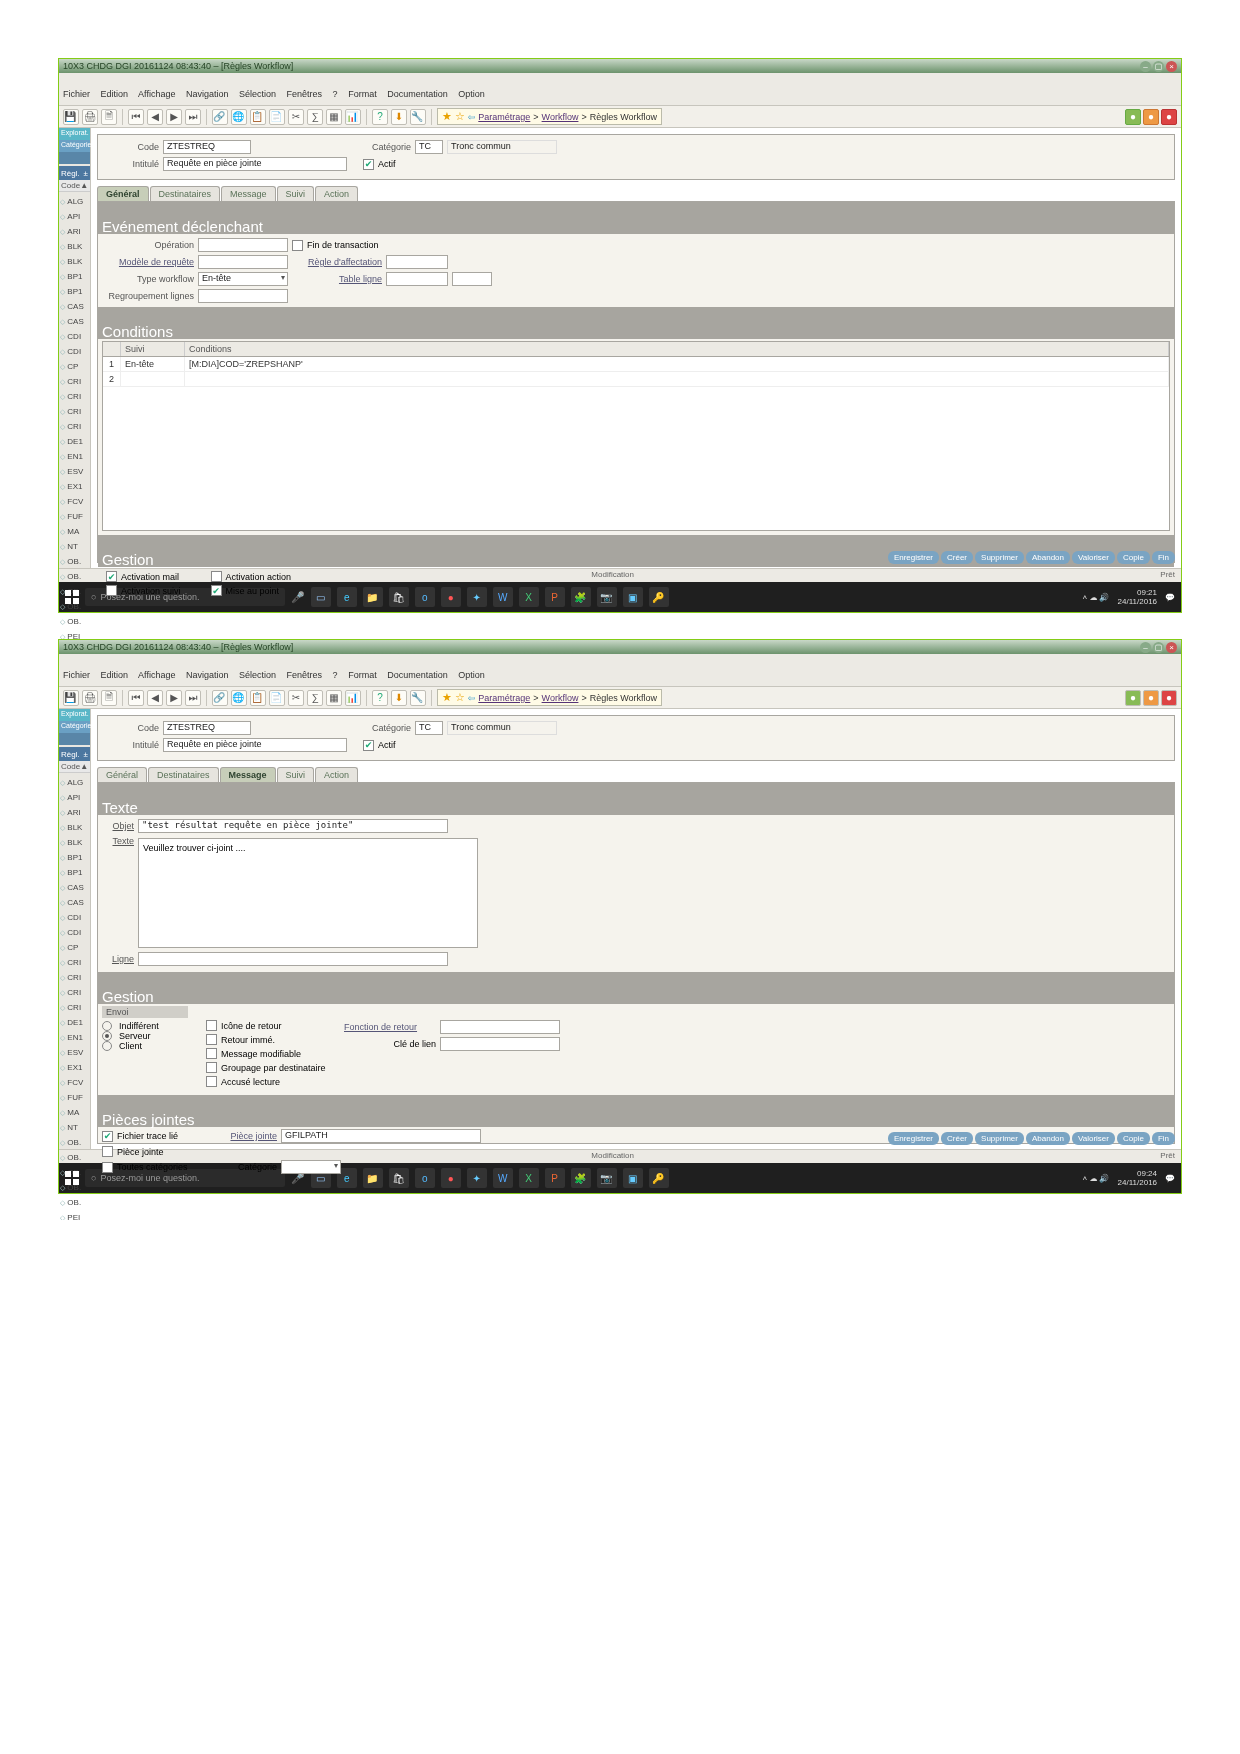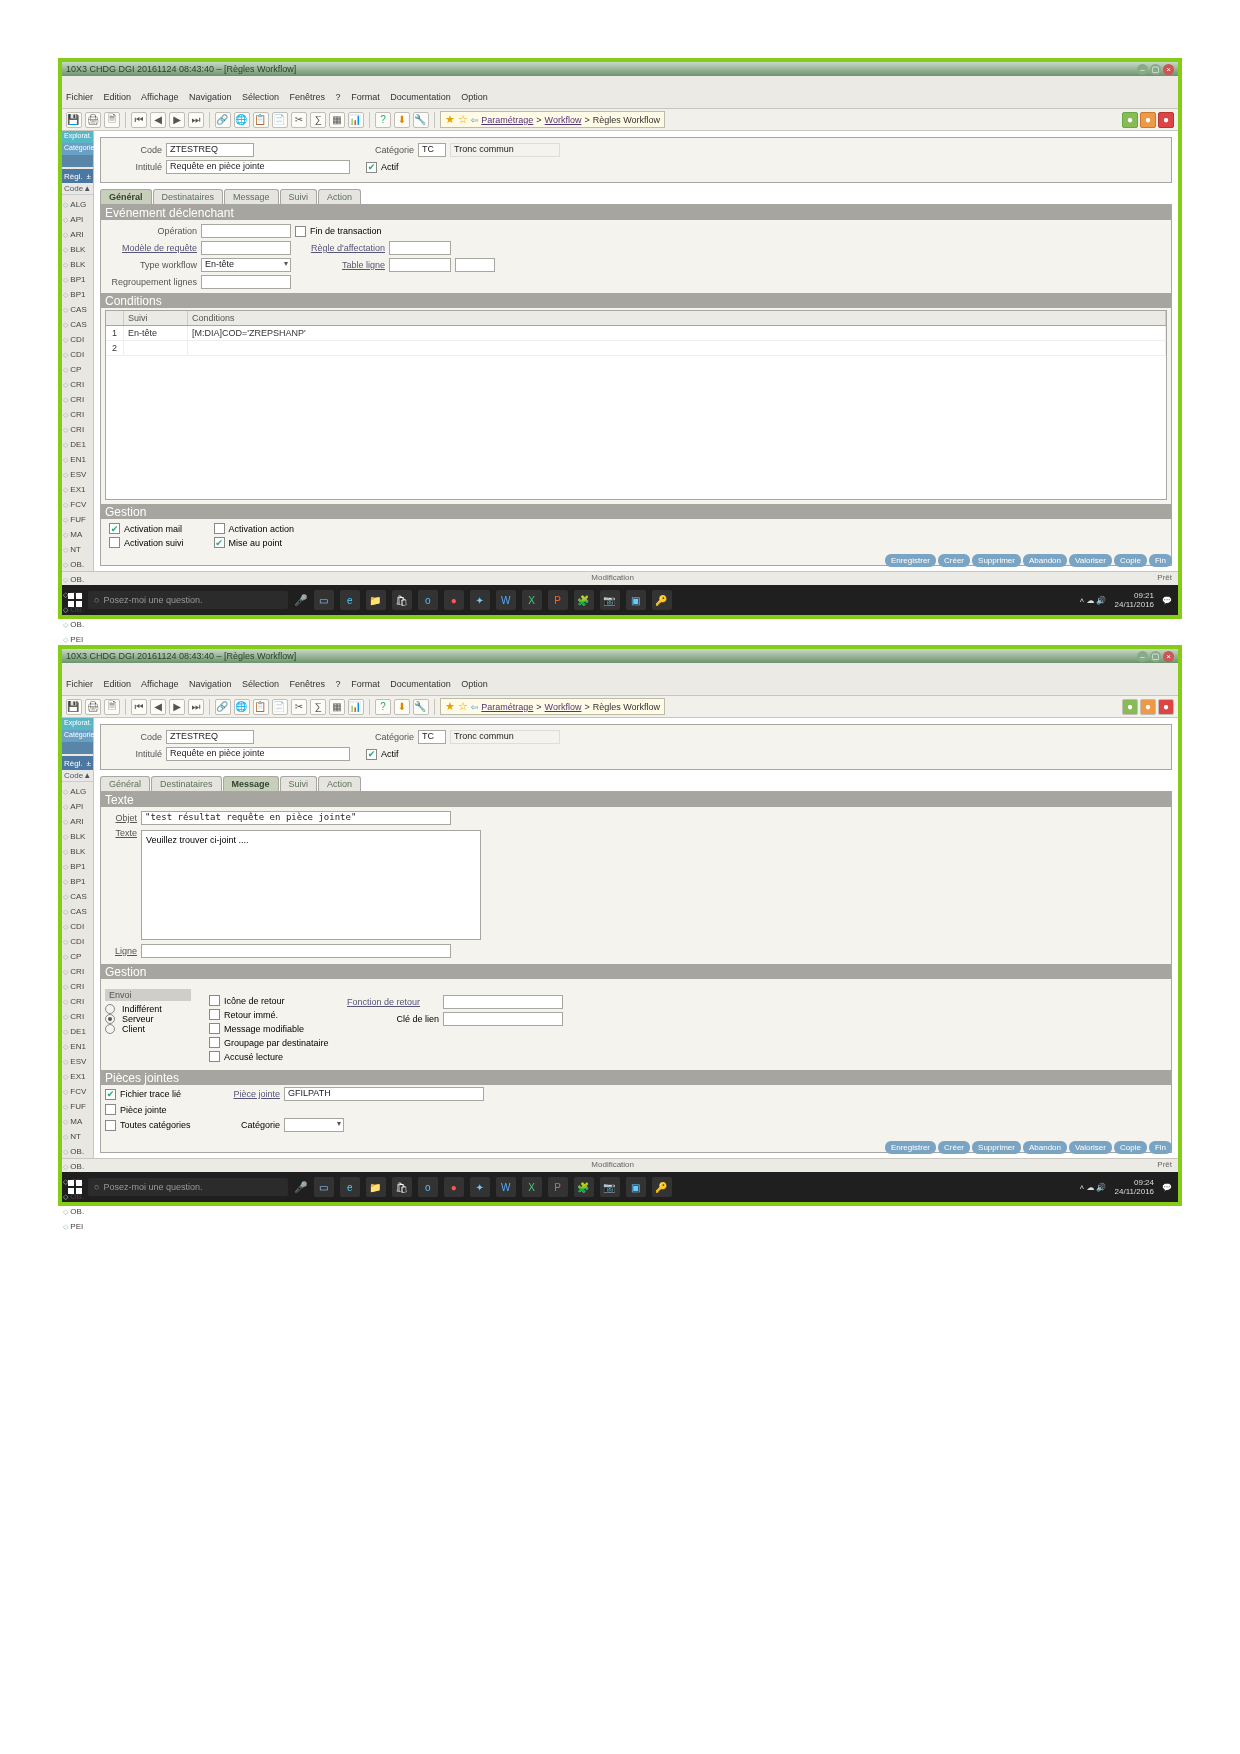--- a/index.html
+++ b/index.html
@@ -1,18 +1,18 @@
 <!DOCTYPE html>
 <html><head>
 <meta charset="utf-8">
 <style>
   *{box-sizing:border-box;margin:0;padding:0;font-family:Tahoma,Arial,sans-serif}
   body{background:#fff;width:1240px}
   .page{width:1240px;padding:58px 58px 0 58px}
-  .screenshot{border:4px solid #84cc16;margin-bottom:26px;background:#84cc16;position:relative}
+  .screenshot{border:1px solid #84cc16;margin-bottom:26px;background:#84cc16;position:relative}
   .titlebar{height:14px;background:linear-gradient(#c9d8c8,#6c936c);color:#254425;font-size:9px;padding:1px 4px;display:flex;justify-content:space-between;align-items:center}
   .titlebar .wb{display:flex;gap:2px}
   .titlebar .wb span{width:11px;height:11px;border-radius:50%;display:inline-block;font-size:8px;text-align:center;line-height:11px;color:#fff}
   .wb .min{background:#8a8}
   .wb .max{background:#8a8}
   .wb .cls{background:#c55}
   .menubar{height:16px;background:#eceae4;font-size:9px;color:#333;padding:16px 4px;border-bottom:1px solid #c7c5bd}
   .menubar span{margin-right:8px}
   .toolbar{height:22px;background:#f2f0ea;border-bottom:1px solid #c7c5bd;display:flex;align-items:center;padding:0 4px;gap:3px;font-size:9px}
   .tbtn{width:16px;height:16px;border:1px solid #c0beb6;background:#fdfcf7;border-radius:2px;display:inline-flex;align-items:center;justify-content:center;font-size:10px;color:#555}
@@ -35,21 +35,21 @@
   .content{flex:1;background:#fff;padding:6px 6px 0 6px;position:relative}
   .headerbox{border:1px solid #a8a6a0;background:#f5f3ed;padding:5px;font-size:9px;margin-bottom:6px}
   .frow{display:flex;align-items:center;gap:4px;margin-bottom:3px}
   .lbl{width:56px;text-align:right;color:#555;font-size:9px}
   .inp{border:1px solid #a8a6a0;background:#fff;height:14px;padding:0 3px;font-size:9px;color:#222}
   .chk{width:11px;height:11px;border:1px solid #888;background:#fff;display:inline-flex;align-items:center;justify-content:center;font-size:9px;color:#2a7}
   .tabs{display:flex;font-size:9px;margin-bottom:0}
   .tab{padding:2px 8px;border:1px solid #a8a6a0;border-bottom:none;background:#e6e4de;color:#5a7258;margin-right:1px;border-radius:3px 3px 0 0}
   .tab.active{background:#c7ceb9;color:#2f4430;font-weight:bold}
   .panel{border:1px solid #a8a6a0;background:#f5f3ed;padding:4px;font-size:9px}
-  .grpbar{background:#a7a59f;color:#fff;font-size:12px;padding:1px 4px;margin:-4px -4px 4px -4px;height:15px}
+  .grpbar{background:#a7a59f;color:#fff;font-size:15px;padding:16px 4px;margin:-4px -4px 4px -4px;height:26px}
   .row2{display:flex;align-items:center;gap:4px;margin-bottom:3px}
   .lbl2{width:92px;text-align:right;color:#555;font-size:9px}
   .btn{border:1px solid #99b;background:#eef;padding:1px 8px;font-size:9px;color:#335;border-radius:2px}
   .dd{position:relative}
   .dd::after{content:"▾";position:absolute;right:2px;top:0;font-size:8px;color:#555}
   .cond-table{border:1px solid #a8a6a0;background:#fff;min-height:190px;margin-top:2px}
   .cond-head{display:flex;background:#eceae4;border-bottom:1px solid #a8a6a0}
   .cond-head div{font-size:9px;padding:2px 4px;border-right:1px solid #ccc;color:#555}
   .cond-row{display:flex;border-bottom:1px solid #eee}
   .cond-row div{font-size:9px;padding:2px 4px;border-right:1px solid #eee;color:#333}
@@ -487,21 +487,21 @@
           <div class="text-panel" style="flex:1;max-width:340px"><span style="font-family:Liberation Sans, sans-serif;font-size:9px">Veuillez trouver ci-joint ....</span></div>
         </div>
         <div class="row2" style="margin-top:4px">
           <span class="lbl" style="width:32px;text-decoration:underline">Ligne</span>
           <span class="inp" style="width:310px"></span>
         </div>
 
         <div class="grpbar" style="margin:6px -4px 0 -4px">Gestion</div>
         <div style="display:flex;gap:18px;padding:2px 0">
           <div style="width:86px">
-            <div class="subhead" style="margin:8px 0 3px 0">Envoi</div>
+            <div class="subhead" style="margin:0 0 3px 0">Envoi</div>
             <div class="ck">
                   <span class="radio"></span>
                   <span>Indifférent</span>
                 </div>
             <div class="ck">
                   <span class="radio sel"></span>
                   <span>Serveur</span>
                 </div>
             <div class="ck">
                   <span class="radio"></span>

